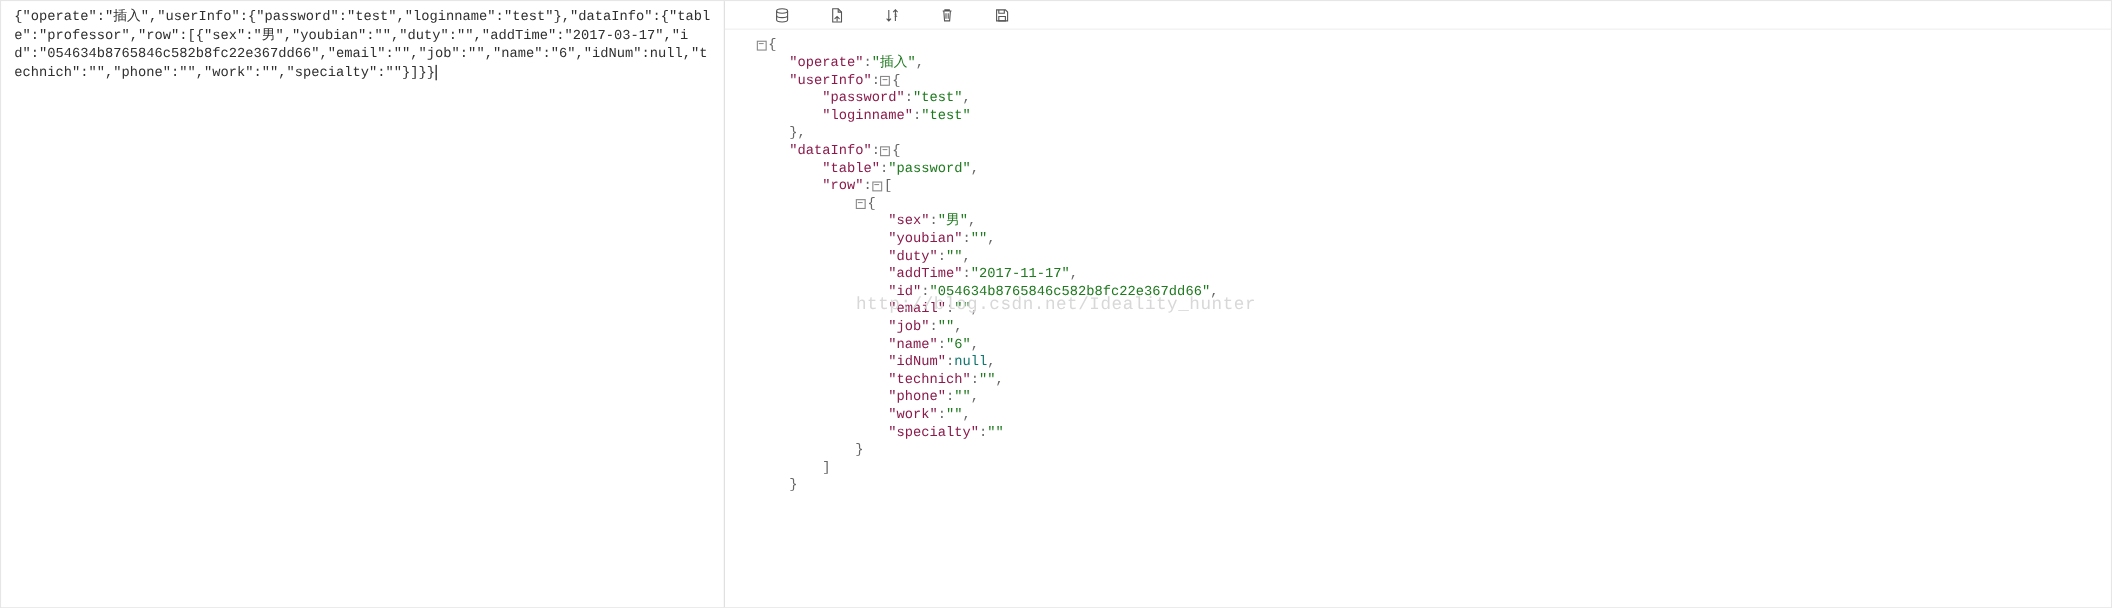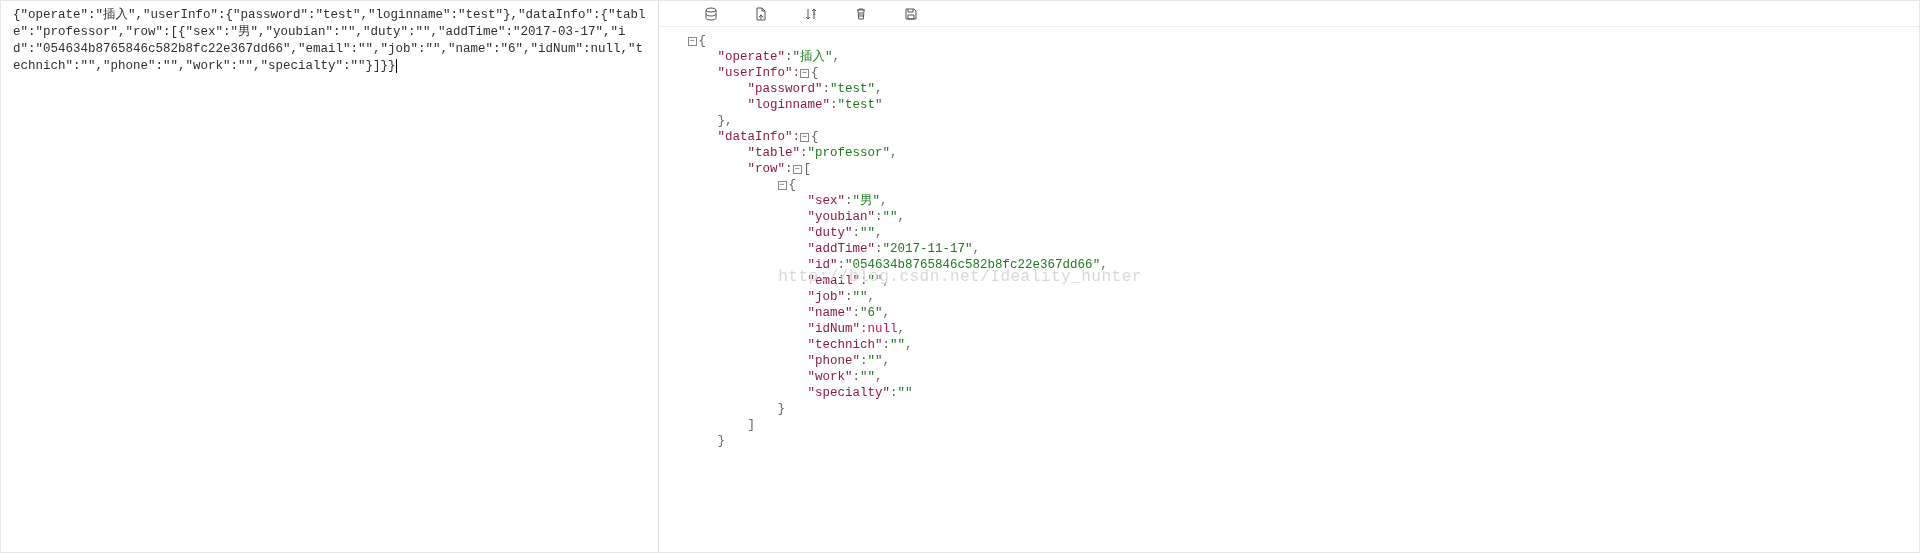--- a/index.html
+++ b/index.html
@@ -66,21 +66,21 @@
     padding: 6px 0 6px 6px;
     line-height: 1.28;
     position: relative;
   }
   .tree::-webkit-scrollbar { width: 10px; }
   .tree::-webkit-scrollbar-thumb { background: #c8c8c8; border-radius: 5px; }
   .line { white-space: pre; }
   .k  { color: #8a1b4b; }        
   .s  { color: #1f7a1f; }        
   .p  { color: #666; }           
-  .n  { color: #be185d; }        
+  .n  { color: #0f766e; }        
   .tg {
     display: inline-block;
     width: 9px; height: 9px;
     border: 1px solid #888;
     line-height: 7px;
     font-size: 9px;
     text-align: center;
     color: #555;
     margin-right: 2px;
     vertical-align: 1px;
@@ -141,21 +141,21 @@
     </div>
 
     <div class="tree">
 <div class="line">   <span class="tg">−</span><span class="p">{</span></div>
 <div class="line">       <span class="k">"operate"</span><span class="p">:</span><span class="s">"<span>插入</span>"</span><span class="p">,</span></div>
 <div class="line">       <span class="k">"userInfo"</span><span class="p">:</span><span class="tg">−</span><span class="p">{</span></div>
 <div class="line">           <span class="k">"password"</span><span class="p">:</span><span class="s">"<span>test</span>"</span><span class="p">,</span></div>
 <div class="line">           <span class="k">"loginname"</span><span class="p">:</span><span class="s">"<span>test</span>"</span></div>
 <div class="line">       <span class="p">},</span></div>
 <div class="line">       <span class="k">"dataInfo"</span><span class="p">:</span><span class="tg">−</span><span class="p">{</span></div>
-<div class="line">           <span class="k">"table"</span><span class="p">:</span><span class="s">"<span>professor</span>"</span><span class="p">,</span></div>
+<div class="line">           <span class="k">"table"</span><span class="p">:</span><span class="s">"<span>password</span>"</span><span class="p">,</span></div>
 <div class="line">           <span class="k">"<span>row</span>"</span><span class="p">:</span><span class="tg">−</span><span class="p">[</span></div>
 <div class="line">               <span class="tg">−</span><span class="p">{</span></div>
 <div class="line">                   <span class="k">"sex"</span><span class="p">:</span><span class="s">"<span>男</span>"</span><span class="p">,</span></div>
 <div class="line">                   <span class="k">"youbian"</span><span class="p">:</span><span class="s">"<span></span>"</span><span class="p">,</span></div>
 <div class="line">                   <span class="k">"duty"</span><span class="p">:</span><span class="s">"<span></span>"</span><span class="p">,</span></div>
 <div class="line">                   <span class="k">"addTime"</span><span class="p">:</span><span class="s">"<span>2017-11-17</span>"</span><span class="p">,</span></div>
 <div class="line">                   <span class="k">"id"</span><span class="p">:</span><span class="s">"<span>054634b8765846c582b8fc22e367dd66</span>"</span><span class="p">,</span></div>
 <div class="line">                   <span class="k">"email"</span><span class="p">:</span><span class="s">"<span></span>"</span><span class="p">,</span></div>
 <div class="line">                   <span class="k">"job"</span><span class="p">:</span><span class="s">"<span></span>"</span><span class="p">,</span></div>
 <div class="line">                   <span class="k">"name"</span><span class="p">:</span><span class="s">"<span>6</span>"</span><span class="p">,</span></div>

